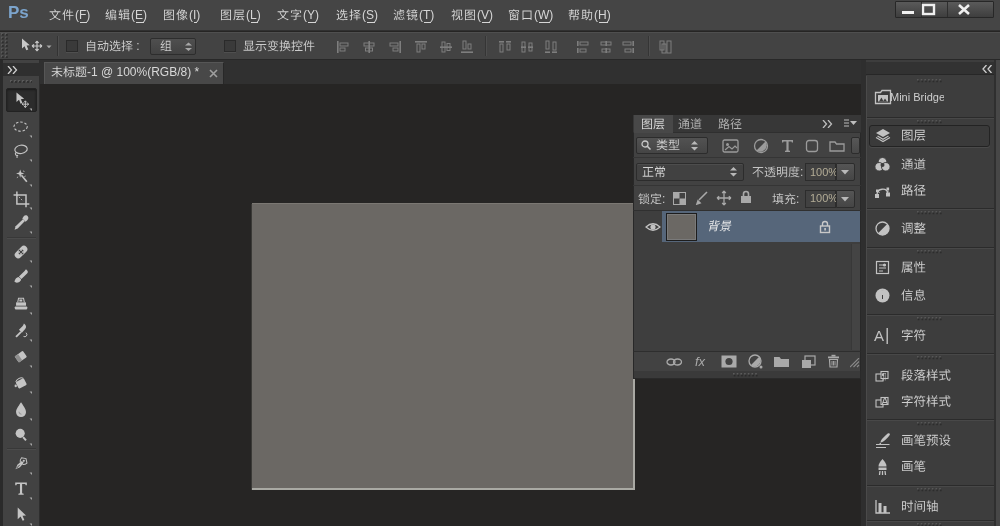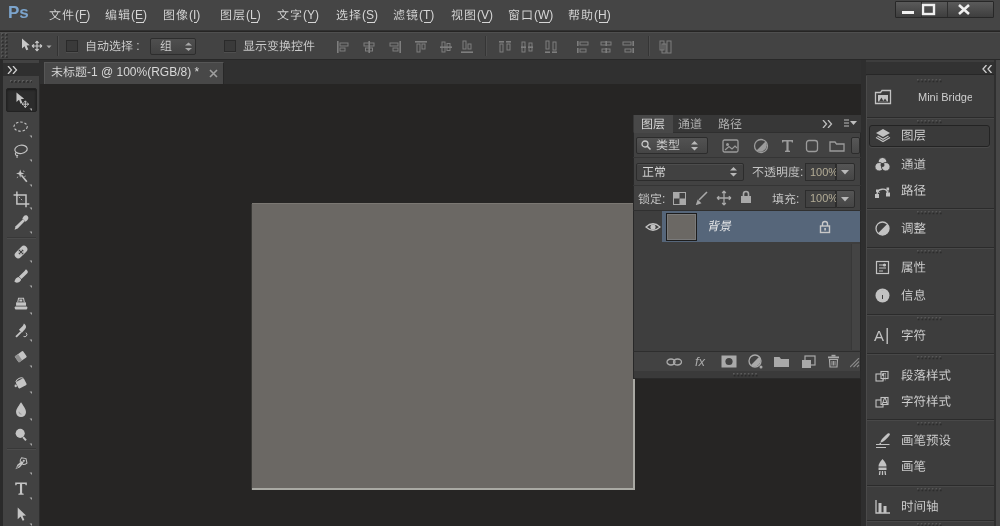--- a/index.html
+++ b/index.html
@@ -296,21 +296,21 @@
     <rect x="18.5" y="0" width="1.6" height="1.6" fill="#575757"></rect>
     <rect x="19.3" y="1.6" width="1.6" height="1.6" fill="#2c2c2c"></rect>
     <rect x="22.200000000000003" y="0" width="1.6" height="1.6" fill="#575757"></rect>
     <rect x="23.000000000000004" y="1.6" width="1.6" height="1.6" fill="#2c2c2c"></rect>
   </svg>
 <svg width="18" height="18" style="position:absolute;left:874px;top:88px">
     <path d="M1.5 4.5 L1.5 15.5 L16.5 15.5 L16.5 2.5 L8 2.5 L6.5 4.5 Z" fill="none" stroke="#c2c2c2" stroke-width="1.3"></path>
     <rect x="4" y="7" width="10" height="6.5" fill="#c2c2c2"></rect>
     <path d="M5 13.5 L7.5 9.5 L9.5 13.5 Z M9 13.5 L11 10.5 L13 13.5 Z" fill="#3d3d3d"></path>
   </svg>
-<div style="position:absolute;left:918px;top:92px;line-height:0">
+<div style="position:absolute;left:890px;top:92px;line-height:0">
     <svg width="54" height="12" viewBox="0 0 54 12" fill="#cfcfcf">
       <text x="0.0" y="9.46" font-size="11px" fill="#cfcfcf" style="white-space:pre;" xml:space="preserve">Mini&nbsp;Bridge</text>
     </svg>
   </div>
 <div style="left:867px;top:117px;width:127px;height:1px;background:#2b2b2b;box-shadow:0 1px 0 #484848"></div>
 <svg width="26" height="4" style="position:absolute;left:917px;top:120px">
     <rect x="0.0" y="0" width="1.6" height="1.6" fill="#575757"></rect>
     <rect x="0.8" y="1.6" width="1.6" height="1.6" fill="#2c2c2c"></rect>
     <rect x="3.7" y="0" width="1.6" height="1.6" fill="#575757"></rect>
     <rect x="4.5" y="1.6" width="1.6" height="1.6" fill="#2c2c2c"></rect>

